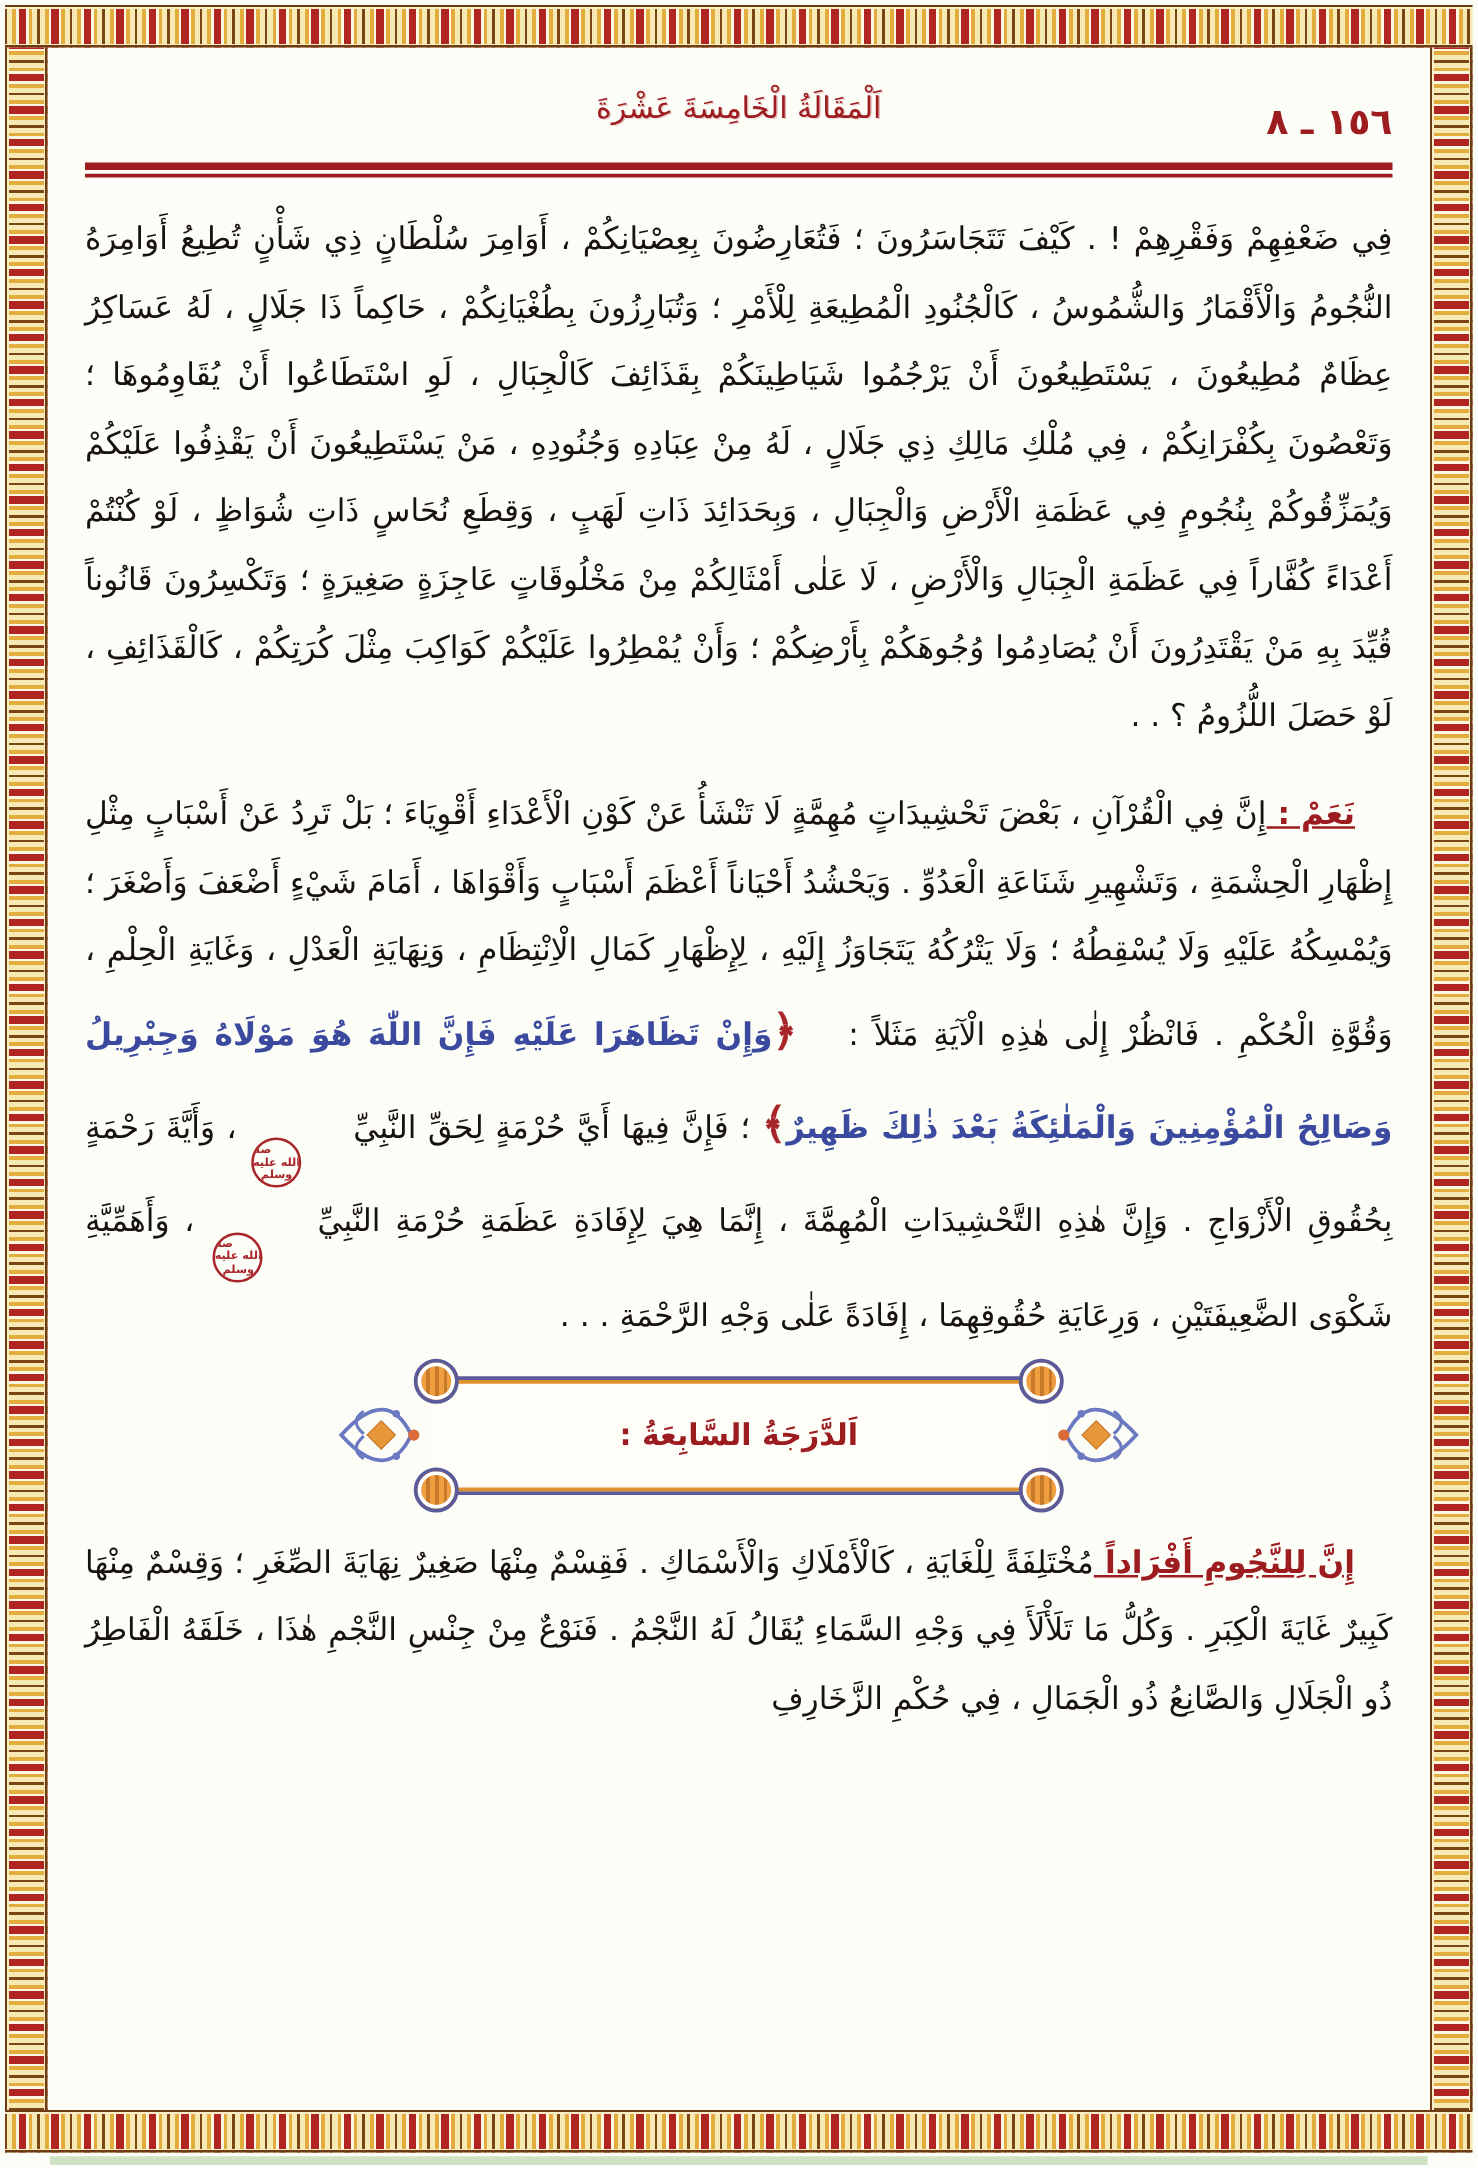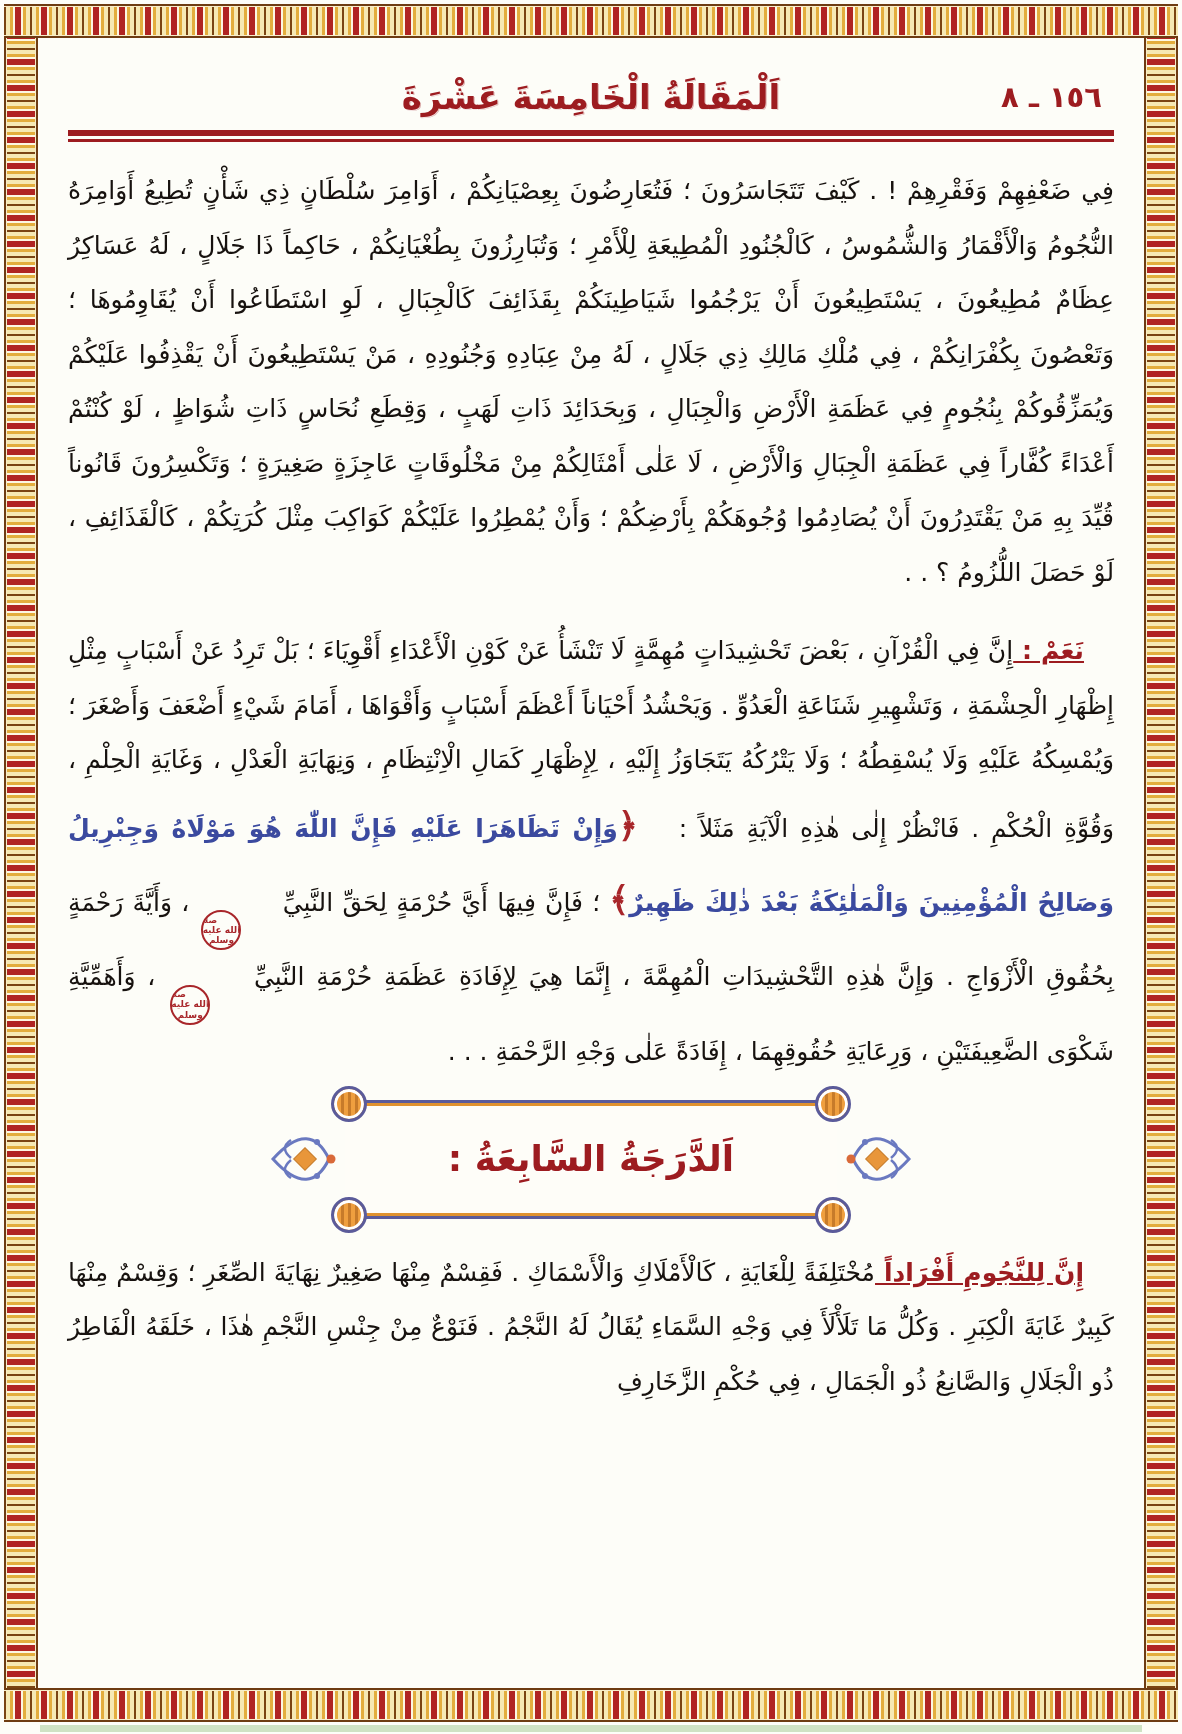--- a/index.html
+++ b/index.html
@@ -20,22 +20,22 @@
       repeating-linear-gradient(0deg,
         #7a4413 0 2px,#f6e9b4 2px 6px,#e3ad3d 6px 9px,#fdf7e2 9px 11px,
         #b02422 11px 17px,#fdf7e2 17px 19px,#e3ad3d 19px 22px,#f6e9b4 22px 26px);}
   .b-left{left:4px;} .b-right{right:4px;}
   .edge-tint{position:absolute;left:40px;right:40px;bottom:2px;height:7px;background:#cfe2c4;}
 
   
   .content{position:absolute;top:48px;left:68px;right:68px;bottom:52px;
     color:#17120f;font-size:25px;line-height:2.18;text-align:justify;}
   .hdr{position:relative;height:78px;}
-  .page-number{position:absolute;right:12px;top:18px;font-size:29px;font-weight:bold;color:#9d1c20;}
-  .title{margin:0;padding-top:12px;text-align:center;font-size:34px;font-weight:bold;color:#9d1c20;
+  .page-number{position:absolute;right:0;top:18px;font-size:29px;font-weight:bold;color:#9d1c20;}
+  .title{margin:0;padding-top:12px;text-align:center;font-size:24px;font-weight:normal;color:#9d1c20;
     text-shadow:0 1px 0 rgba(255,255,255,.65),1px 1px 0 rgba(158,28,32,.35);}
   .rule{margin:4px 0 0;}
   .rule .thick{height:6px;background:#9d1c20;}
   .rule .thin{height:3px;background:#9d1c20;margin-top:3px;}
 
   main{display:block;margin-top:22px;}
   p.para{margin:0 0 24px;}
   p.indent{text-indent:30px;}
   .seg-black{color:#17120f;margin-left:29px;}
   .seg-red{color:#9d1c20;font-weight:bold;text-decoration:underline;}
@@ -44,21 +44,21 @@
   .seg-honorific{display:inline-flex;align-items:center;justify-content:center;
     width:40px;height:40px;border:2px solid #a8262a;border-radius:50%;
     color:#a8262a;font-size:9px;line-height:1.15;text-align:center;font-weight:bold;
     vertical-align:-12px;margin:0 3px;padding:1px;overflow:hidden;box-sizing:border-box;}
 
   
   .section-row{display:flex;align-items:center;justify-content:center;margin:18px 0 30px;gap:6px;}
   .cartouche{position:relative;background:#fefdf8;border-top:3px solid #e0922f;border-bottom:3px solid #e0922f;
     box-shadow:0 -5px 0 -2px #5b5b9a,0 5px 0 -2px #5b5b9a;
     padding:14px 56px;min-width:380px;text-align:center;}
-  .section-title{color:#9d1c20;font-size:36px;font-weight:bold;
+  .section-title{color:#9d1c20;font-size:24px;font-weight:bold;
     text-shadow:0 1px 0 rgba(255,255,255,.6);}
   .rosette{position:absolute;width:36px;height:36px;border-radius:50%;
     background:repeating-linear-gradient(90deg,#c77b2a 0 3px,#ef9f3f 3px 7px);
     border:3px solid #5b5b9a;box-shadow:0 0 0 3px #ffffff inset;box-sizing:border-box;}
   .r-tl{right:-14px;top:-20px;} .r-bl{right:-14px;bottom:-20px;}
   .r-tr{left:-14px;top:-20px;} .r-br{left:-14px;bottom:-20px;}
   .flourish{width:70px;height:86px;flex:0 0 auto;}
   .flourish.mirror{transform:scaleX(-1);}
 </style>
 </head>

